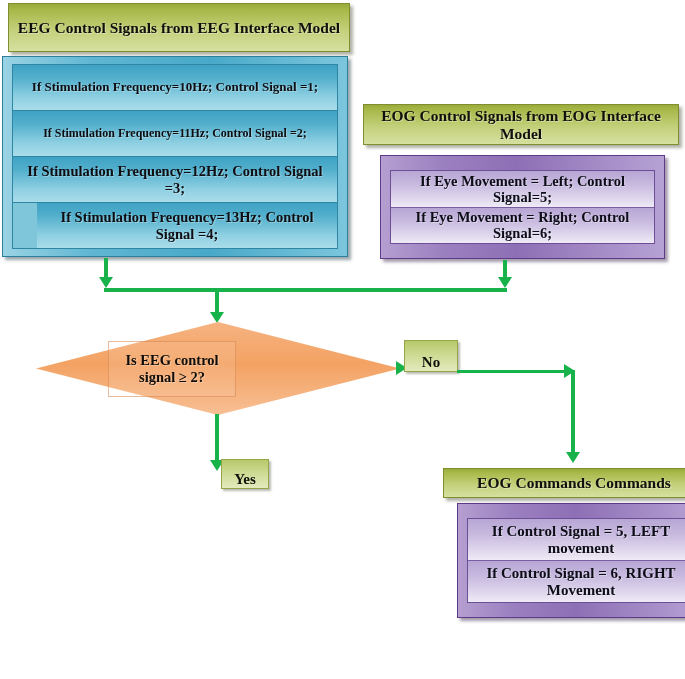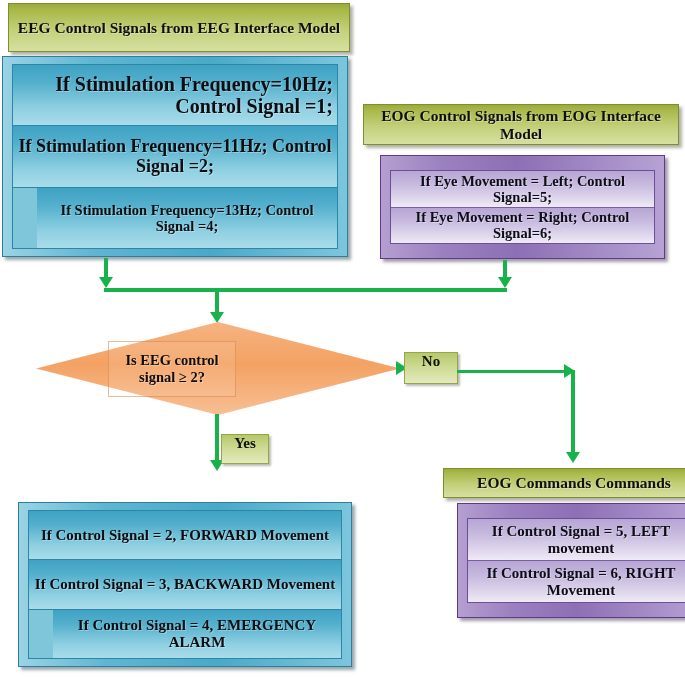--- a/index.html
+++ b/index.html
@@ -79,23 +79,22 @@
     background:rgba(255,255,255,.10);
     border:1px solid rgba(214,132,72,.55);
     text-shadow:1px 1px 0 rgba(255,255,255,.28);
   }
 
   
   .tag{
     background:linear-gradient(180deg,#b6c86a 0%,#cdda92 45%,#e3eabd 100%);
     border:1px solid #93a648;
     color:#10100a;font-weight:bold;
-    display:flex;align-items:flex-start;justify-content:center;
+    display:flex;align-items:flex-end;justify-content:center;
     box-shadow:2px 2px 2px rgba(60,60,40,.35);
-    margin-top:12px;
   }
 
   
   .ln{background:#18b24b;}
   .arrow-down{
     width:0;height:0;border-left:7px solid transparent;border-right:7px solid transparent;
     border-top:11px solid #18b24b;background:transparent;
   }
   .arrow-right{
     width:0;height:0;border-top:7px solid transparent;border-bottom:7px solid transparent;
@@ -106,25 +105,28 @@
 <body>
 
 <div id="stage">
 
   <div class="abs green-head" style="left:8px;top:3px;width:342px;height:49px;font-size:15.5px;">
     <span>EEG Control Signals from EEG Interface Model</span>
   </div>
 
   <div class="abs blue-outer" style="left:2px;top:56px;width:346px;height:201px;">
     <div class="blue-inner">
-      <div class="blue-cell" style="font-size:20px;text-align:right;">
+      <div class="blue-cell" style="font-size:13px;text-align:right;">
           <span>If Stimulation Frequency=10Hz; Control Signal =1;</span>
         </div>
-      <div class="blue-cell" style="font-size:18px;">
+      <div class="blue-cell" style="font-size:12px;">
           <span>If Stimulation Frequency=11Hz; Control Signal =2;</span>
+        </div>
+      <div class="blue-cell" style="font-size:14.5px;">
+          <span>If Stimulation Frequency=12Hz; Control Signal =3;</span>
         </div>
       <div class="blue-cell" style="font-size:14.5px;">
           <span>If Stimulation Frequency=13Hz; Control Signal =4;</span>
         </div>
     </div>
   </div>
 
   <div class="abs green-head" style="left:363px;top:104px;width:316px;height:41px;font-size:15.5px;">
     <span>EOG Control Signals from EOG Interface Model</span>
   </div>
@@ -171,38 +173,25 @@
   </div>
 
   <div class="abs ln" style="left:457px;top:370px;width:118px;height:3px;"></div>
   <div class="abs arrow-right" style="left:564px;top:364px;"></div>
 
   <div class="abs ln" style="left:571px;top:370px;width:4px;height:86px;"></div>
   <div class="abs arrow-down" style="left:566px;top:452px;"></div>
 
   <div class="abs ln" style="left:215px;top:414px;width:4px;height:50px;"></div>
   <div class="abs arrow-down" style="left:210px;top:460px;"></div>
-  <div class="abs tag" style="left:221px;top:422px;width:48px;height:30px;font-size:15px;">
+  <div class="abs tag" style="left:221px;top:459px;width:48px;height:30px;font-size:15px;">
     <span>Yes</span>
   </div>
 
 
-  <div class="abs blue-outer" style="left:18px;top:502px;width:334px;height:165px;">
-    <div class="blue-inner">
-      <div class="blue-cell" style="font-size:15px;">
-          <span>If Control Signal = 2, FORWARD Movement</span>
-        </div>
-      <div class="blue-cell" style="font-size:15px;">
-          <span>If Control Signal = 3, BACKWARD Movement</span>
-        </div>
-      <div class="blue-cell" style="font-size:15px;">
-          <span>If Control Signal = 4, EMERGENCY ALARM</span>
-        </div>
-    </div>
-  </div>
 
   <div class="abs green-head" style="left:443px;top:468px;width:262px;height:30px;font-size:15.5px;">
     <span>EOG Commands Commands</span>
   </div>
 
   <div class="abs purple-outer" style="left:457px;top:503px;width:248px;height:115px;">
     <div class="purple-inner">
       <div class="purple-cell" style="font-size:15px;">
           <span>If Control Signal = 5, LEFT movement</span>
         </div>

